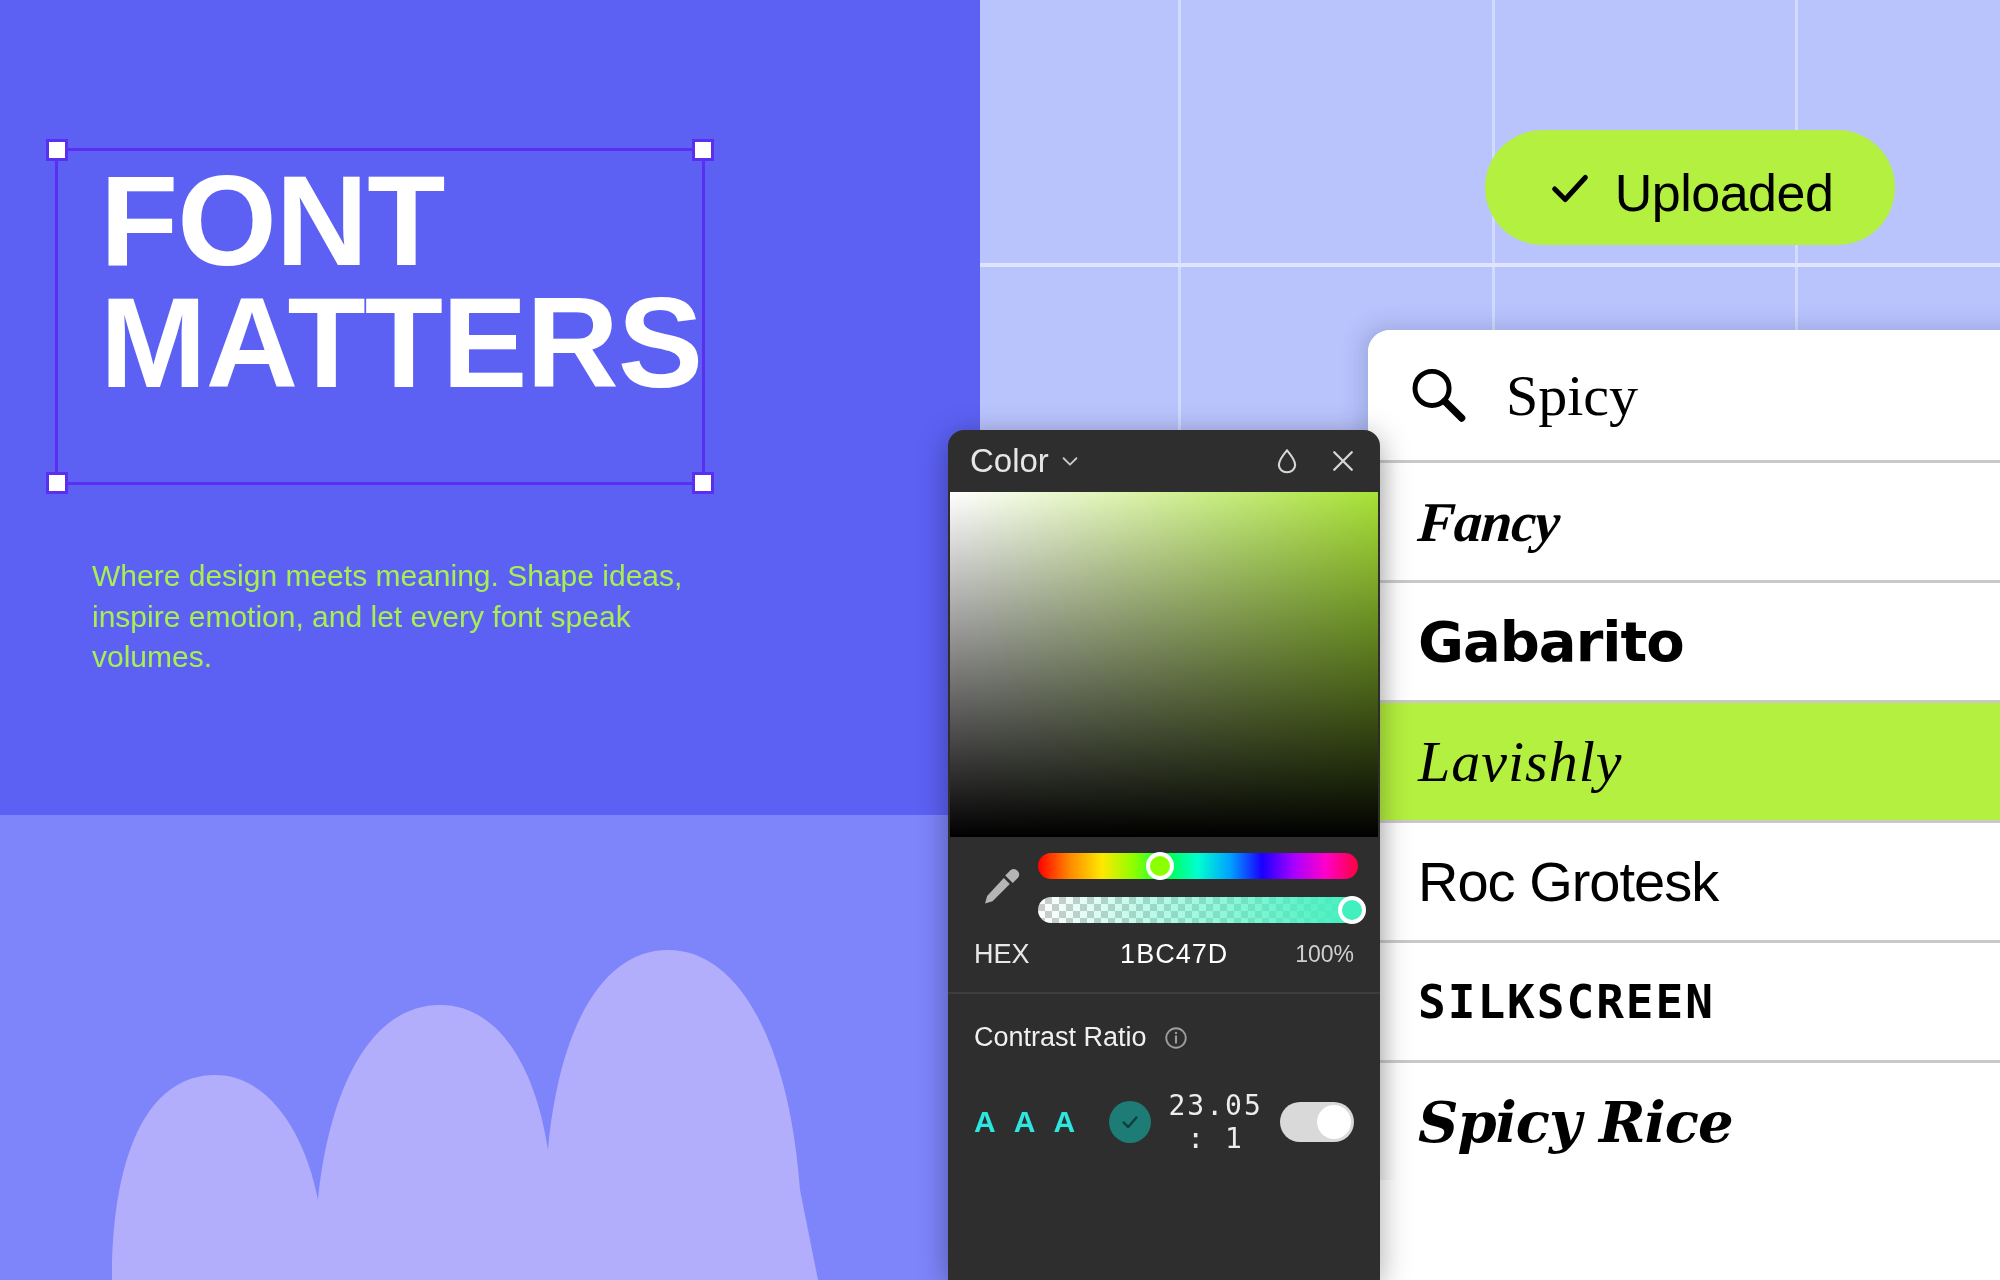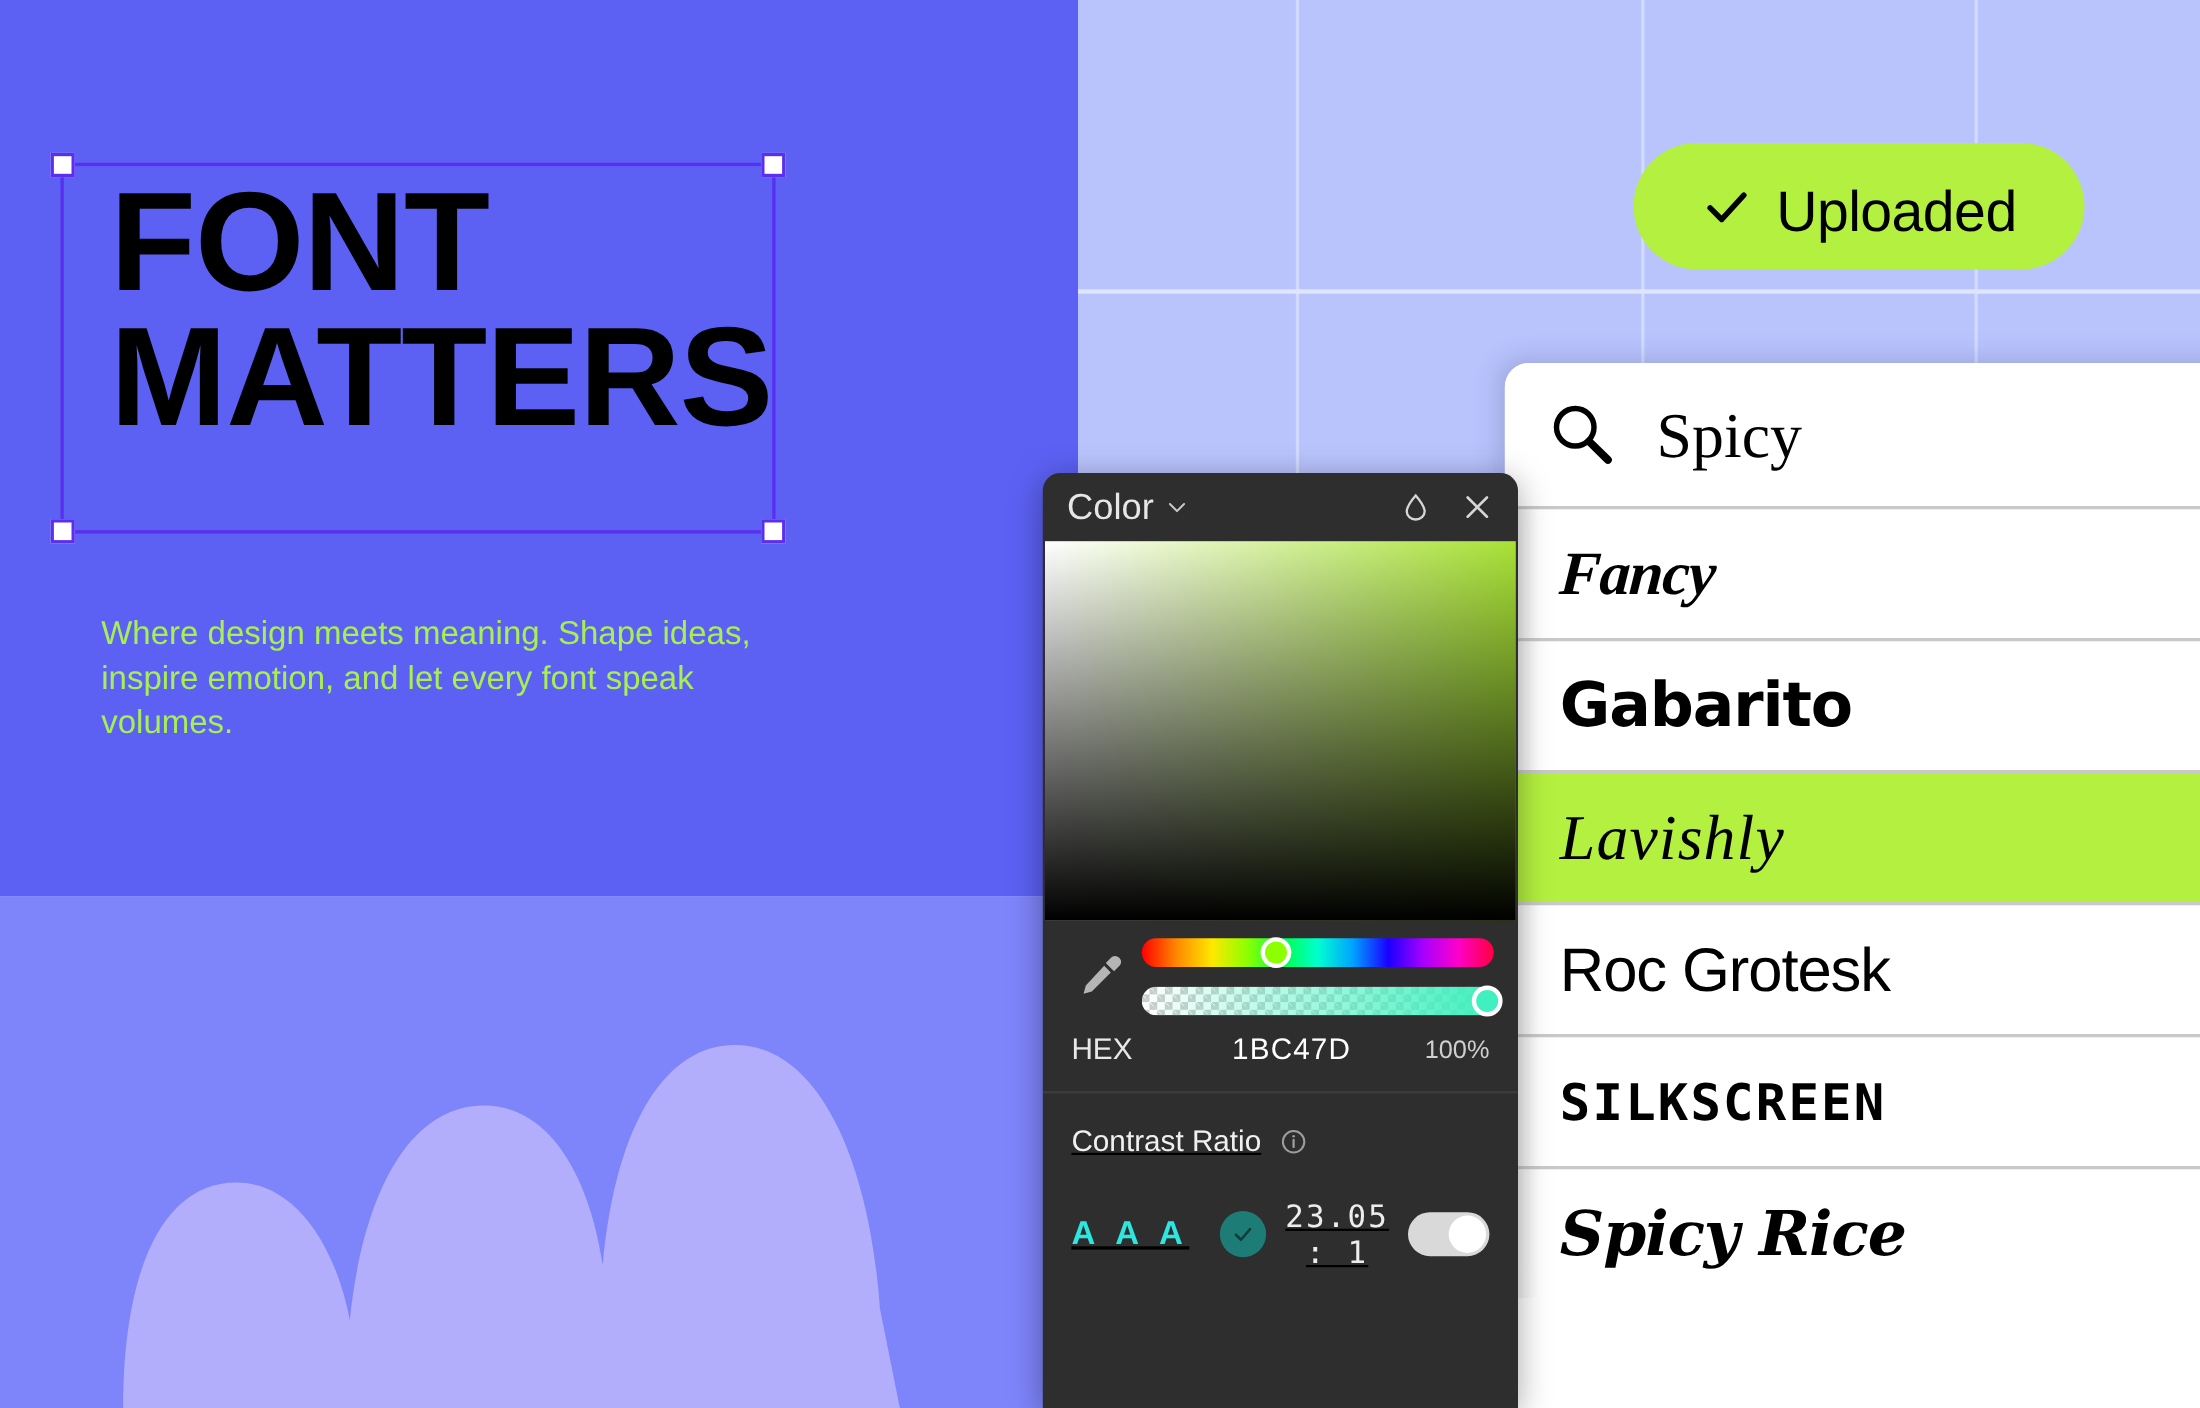--- a/index.html
+++ b/index.html
@@ -38,21 +38,21 @@
     position:absolute;width:22px;height:22px;background:#fff;
     border:3px solid #5b2ff0;box-sizing:border-box;
   }
   .h-tl{left:-12px;top:-12px;}
   .h-tr{right:-12px;top:-12px;}
   .h-bl{left:-12px;bottom:-12px;}
   .h-br{right:-12px;bottom:-12px;}
 
   .headline{
     position:absolute;left:100px;top:160px;width:800px;
-    color:#000000;font-weight:800;font-size:128px;line-height:0.95;
+    color:#ffffff;font-weight:800;font-size:128px;line-height:0.95;
     letter-spacing:-1px;font-family:"Liberation Sans", sans-serif;
     white-space:pre-line;
   }
   .subcopy{
     position:absolute;left:92px;top:556px;width:600px;
     color:#a8ef52;font-size:30px;line-height:1.35;font-weight:400;
   }
 
   
   .badge{
@@ -137,21 +137,21 @@
     box-sizing:border-box;
   }
   .cp-hexrow{
     display:flex;align-items:center;padding:8px 26px 22px 26px;color:#fff;
     border-bottom:2px solid #3d3d3d;
     gap:39px;
   }
   .hex-label{font-size:27px;color:#e8e8e8;}
   .hex-val{flex:1;text-align:right;font-size:27px;letter-spacing:1px;padding-right:28px;}
   .hex-pct{font-size:23px;color:#cfcfcf;text-align:center;}
-  .cp-contrast{padding:28px 26px 0 26px;text-decoration:underline;}
+  .cp-contrast{padding:28px 26px 0 26px;}
   .cr-top{display:flex;align-items:center;gap:16px;color:#f0f0f0;font-size:27px;}
   .info-ic{width:26px;height:26px;}
   .cr-bot{display:flex;align-items:center;margin-top:36px;}
   .aaa{color:#2ee6e0;font-size:30px;font-weight:700;letter-spacing:6px;}
   .okdot{
     width:42px;height:42px;border-radius:50%;background:#1d7d76;margin-left:28px;
     display:flex;align-items:center;justify-content:center;
   }
   .ratio{flex:1;text-align:center;color:#ededed;font-size:28px;
     font-family:"DejaVu Sans Mono", monospace;letter-spacing:2px;}

